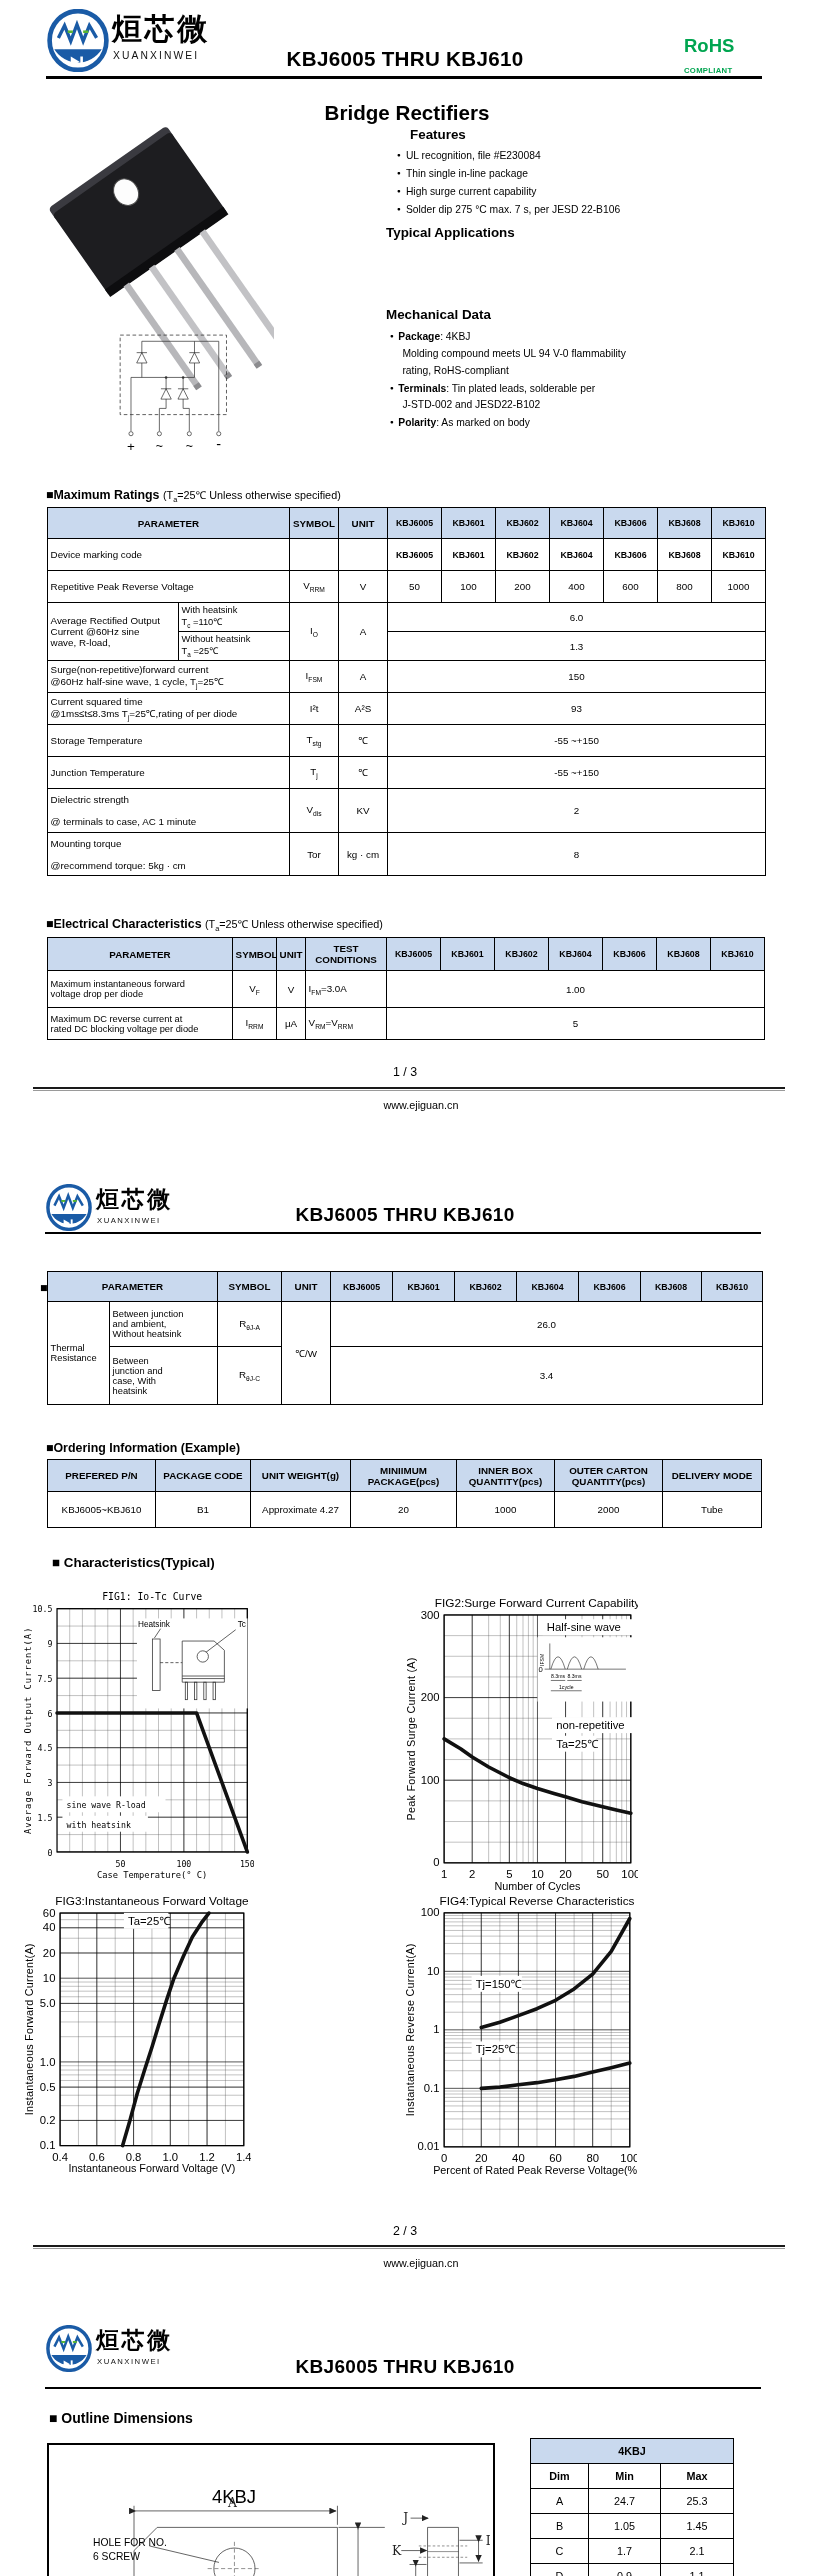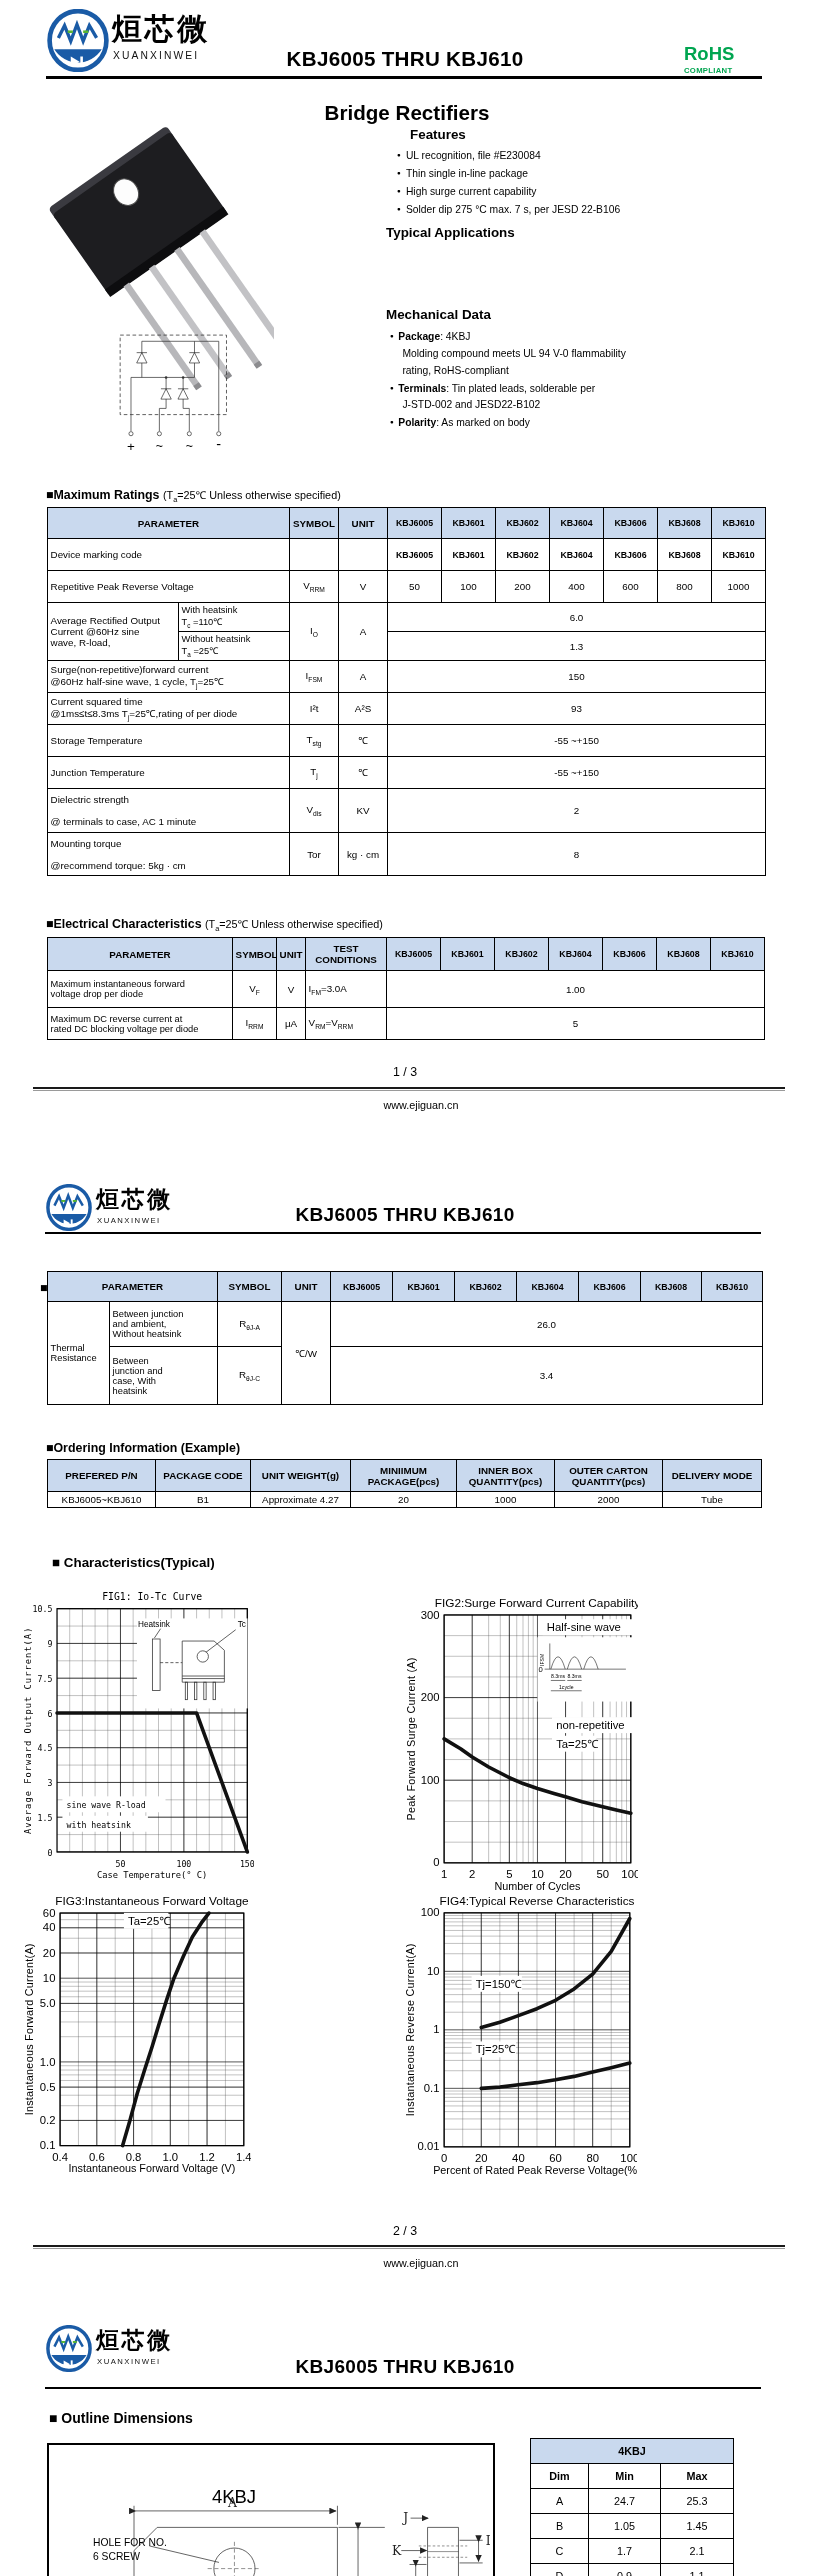--- a/index.html
+++ b/index.html
@@ -66,21 +66,21 @@
       <path d="M14,78 A55,57 0 0 0 106,78 Z" fill="#1a5ba6"></path>
       <polyline points="22,56 34,32 46,62 58,30 70,62 82,32 96,56" stroke="#1a5ba6" stroke-width="6.5" fill="none"></polyline>
       <line x1="40" y1="44" x2="50" y2="44" stroke="#58b531" stroke-width="5"></line>
       <line x1="70" y1="44" x2="80" y2="44" stroke="#58b531" stroke-width="5"></line>
       <path d="M46,92 l17,10 -17,10 z" fill="#fff"></path>
       <line x1="67" y1="92" x2="67" y2="112" stroke="#fff" stroke-width="5"></line>
     </svg>
     <div class="abs logo-cn" style="left:112px;top:14.4px;">烜芯微</div>
     <div class="abs logo-en" style="left:113px;top:50px;">XUANXINWEI</div>
     <div class="abs ctr doc-title" style="left:0;top:47px;width:810px;">KBJ6005 THRU KBJ610</div>
-    <div class="abs rohs" style="left:684px;top:35px;margin-top:8px;">RoHS</div>
+    <div class="abs rohs" style="left:684px;top:35px;">RoHS</div>
     <div class="abs compliant" style="left:684px;top:66px;">COMPLIANT</div>
     <div class="rule" style="left:46px;top:76px;width:716px;height:2.6px;"></div>
 
     <svg class="abs" style="left:42px;top:99px;" width="232" height="335" viewBox="0 0 450 650">
       <g transform="rotate(-35 225 290)">
         <rect x="95" y="104" width="280" height="30" rx="8" fill="#3a3a40"></rect>
         <rect x="95" y="118" width="280" height="195" rx="8" fill="#1d1d20"></rect>
         <rect x="95" y="296" width="280" height="18" fill="#0d0d0f"></rect>
         <ellipse cx="237" cy="165" rx="23" ry="27" fill="#fdfdfd" stroke="#4a4a4a" stroke-width="2"></ellipse>
         <rect x="128" y="312" width="13" height="245" fill="#b7b7ba"></rect>
@@ -392,21 +392,21 @@
             <th>PREFERED P/N</th>
             <th>PACKAGE CODE</th>
             <th>UNIT WEIGHT(g)</th>
             <th>MINIIMUM PACKAGE(pcs)</th>
             <th>INNER BOX QUANTITY(pcs)</th>
             <th>OUTER CARTON QUANTITY(pcs)</th>
             <th>DELIVERY MODE</th>
           </tr>
       </thead>
       <tbody>
-        <tr style="height:16px">
+        <tr style="height:36px">
             <td>KBJ6005~KBJ610</td>
             <td>B1</td>
             <td>Approximate 4.27</td>
             <td>20</td>
             <td>1000</td>
             <td>2000</td>
             <td>Tube</td>
           </tr>
       </tbody>
     </table>

